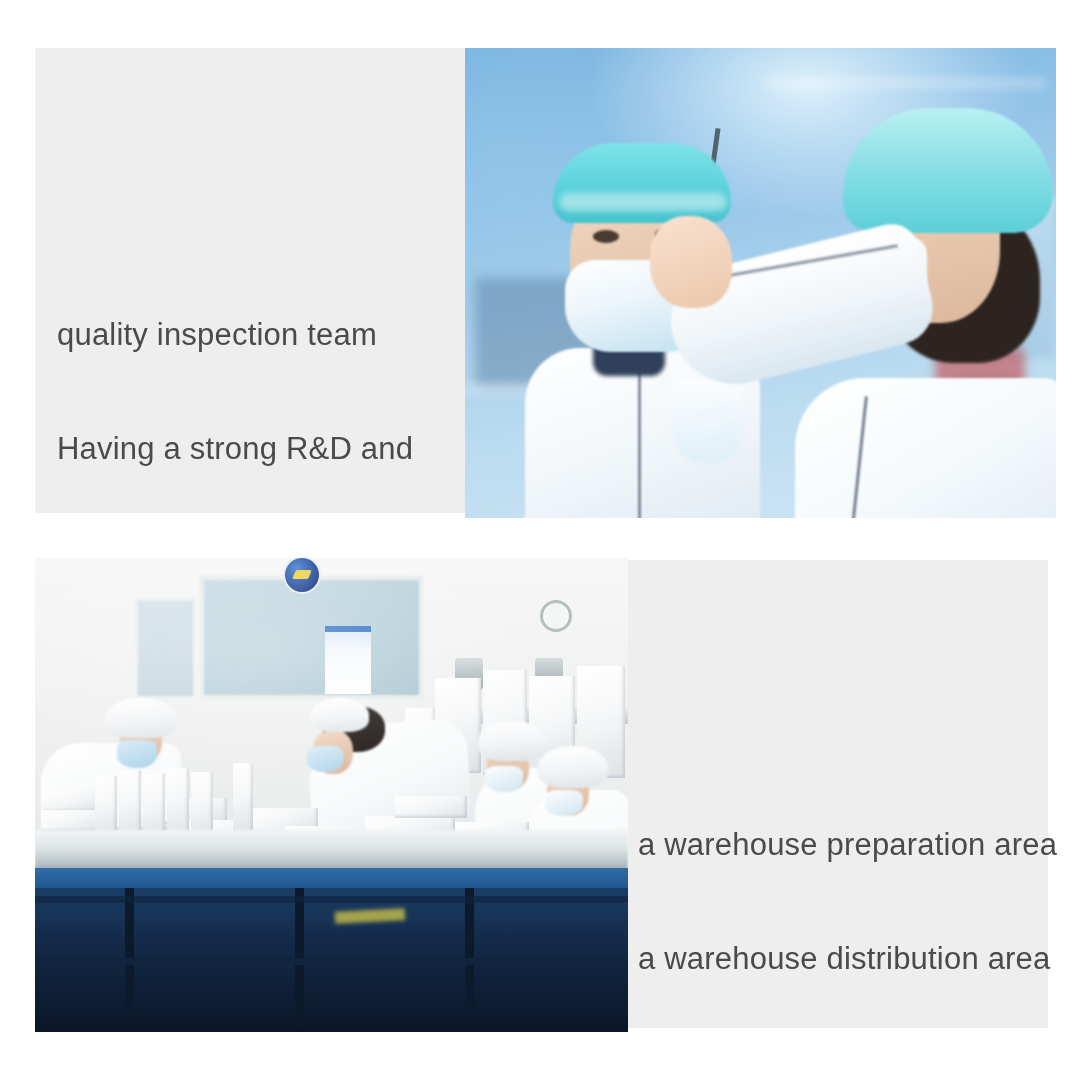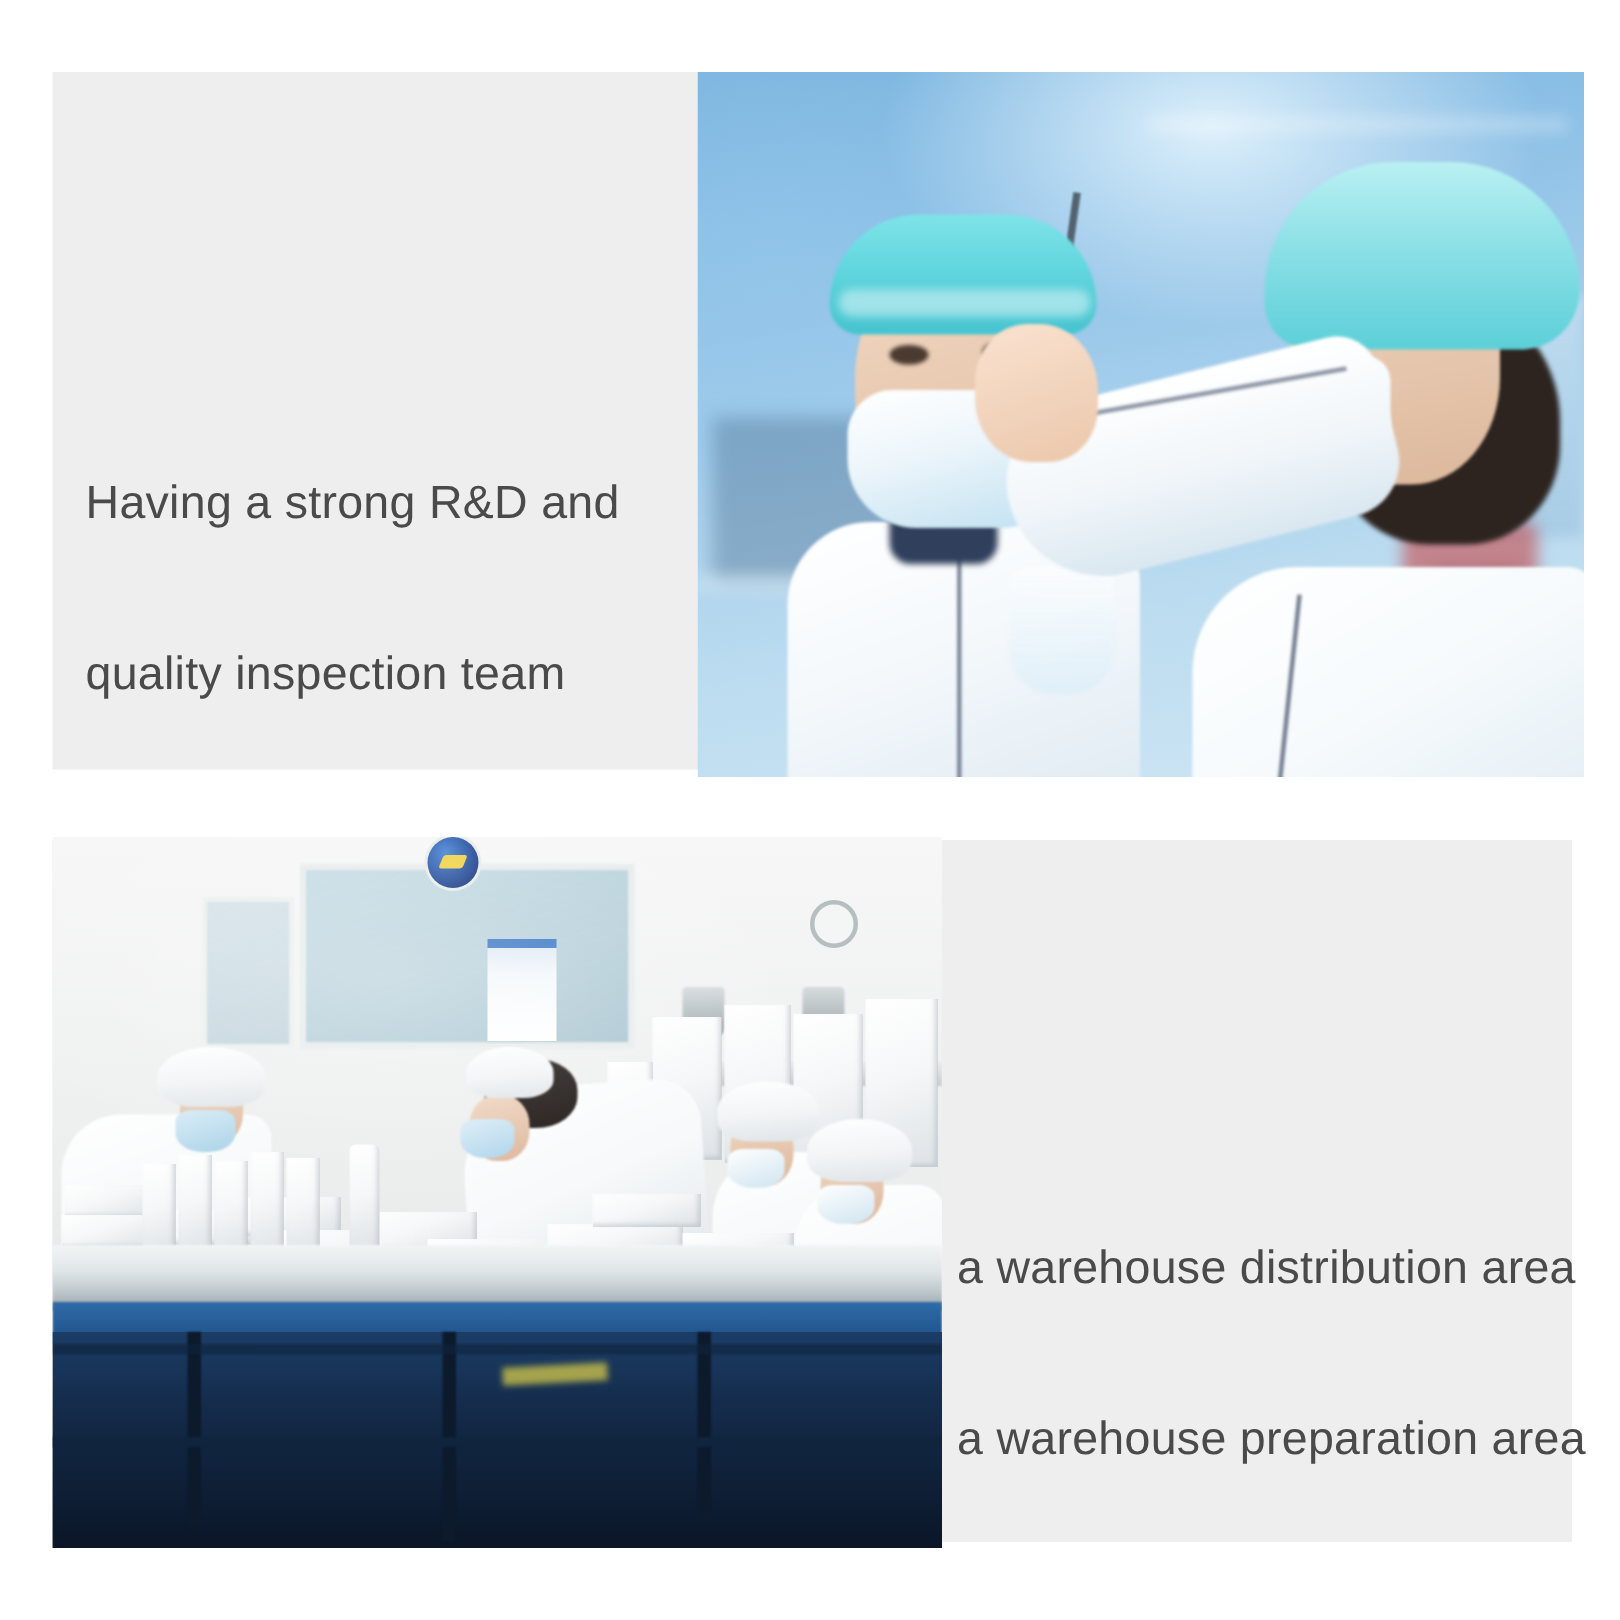--- a/index.html
+++ b/index.html
@@ -345,22 +345,22 @@
   <div class="wB-coat"></div>
   <div class="wB-hair"></div>
   <div class="wB-head"></div>
   <div class="wB-mask"></div>
   <div class="wB-cap"></div>
   <div class="wB-arm"></div>
   <div class="wB-hand"></div>
 </div>
 
 <div class="caption" id="top-caption">
+  <span class="line">quality inspection team</span>
   <span class="line">Having a strong R&amp;D and</span>
-  <span class="line">quality inspection team</span>
 </div>
 
 <div class="panel" id="bottom-panel"></div>
 
 <div class="photo" id="bottom-photo">
   <div class="bp-bg"></div>
   <div class="bp-wall"></div>
 
   <div class="bp-window"></div>
   <div class="bp-window2"></div>
@@ -429,15 +429,15 @@
   <div class="bp-yellow"></div>
   <div class="bp-leg" style="left:90px;top:330px;height:130px;"></div>
   <div class="bp-leg" style="left:260px;top:330px;height:140px;"></div>
   <div class="bp-leg" style="left:430px;top:330px;height:120px;"></div>
   <div class="bp-rail" style="left:0px;top:400px;width:593px;"></div>
   <div class="bp-rail" style="left:0px;top:338px;width:593px;opacity:.6;"></div>
   <div class="bp-haze"></div>
 </div>
 
 <div class="caption" id="bottom-caption">
+  <span class="line">a warehouse preparation area</span>
   <span class="line">a warehouse distribution area</span>
-  <span class="line">a warehouse preparation area</span>
 </div>
 
 </body></html>

